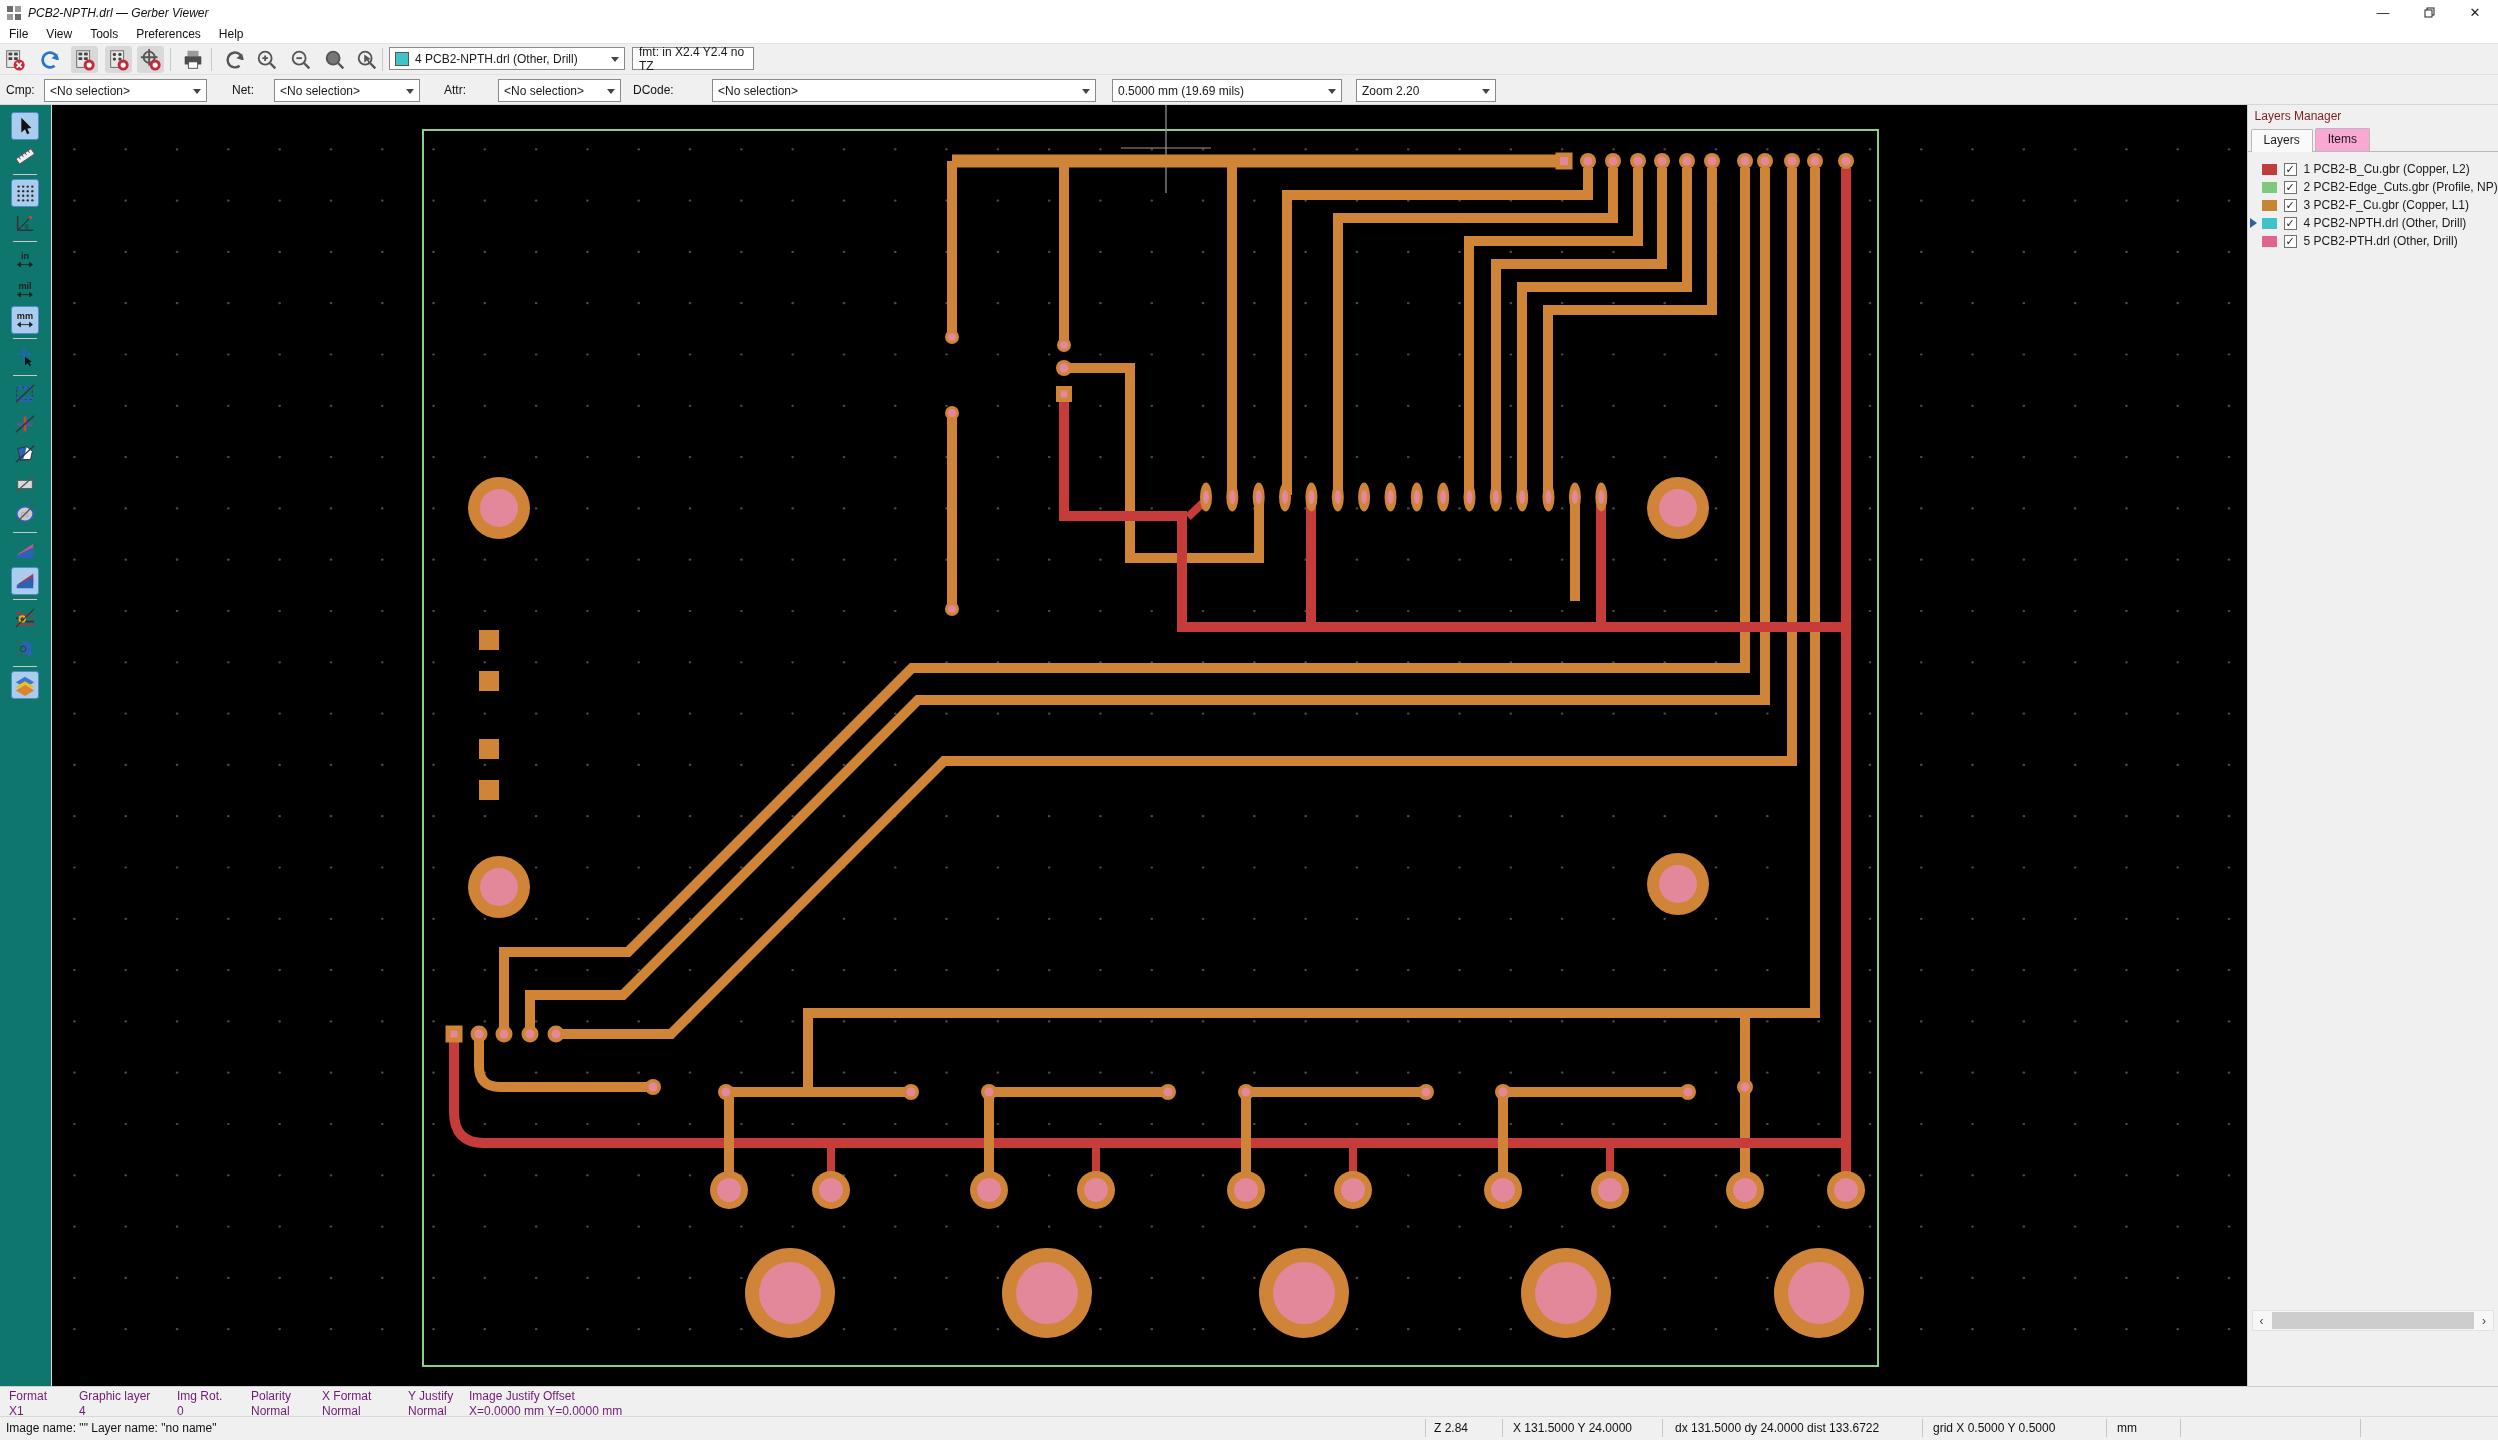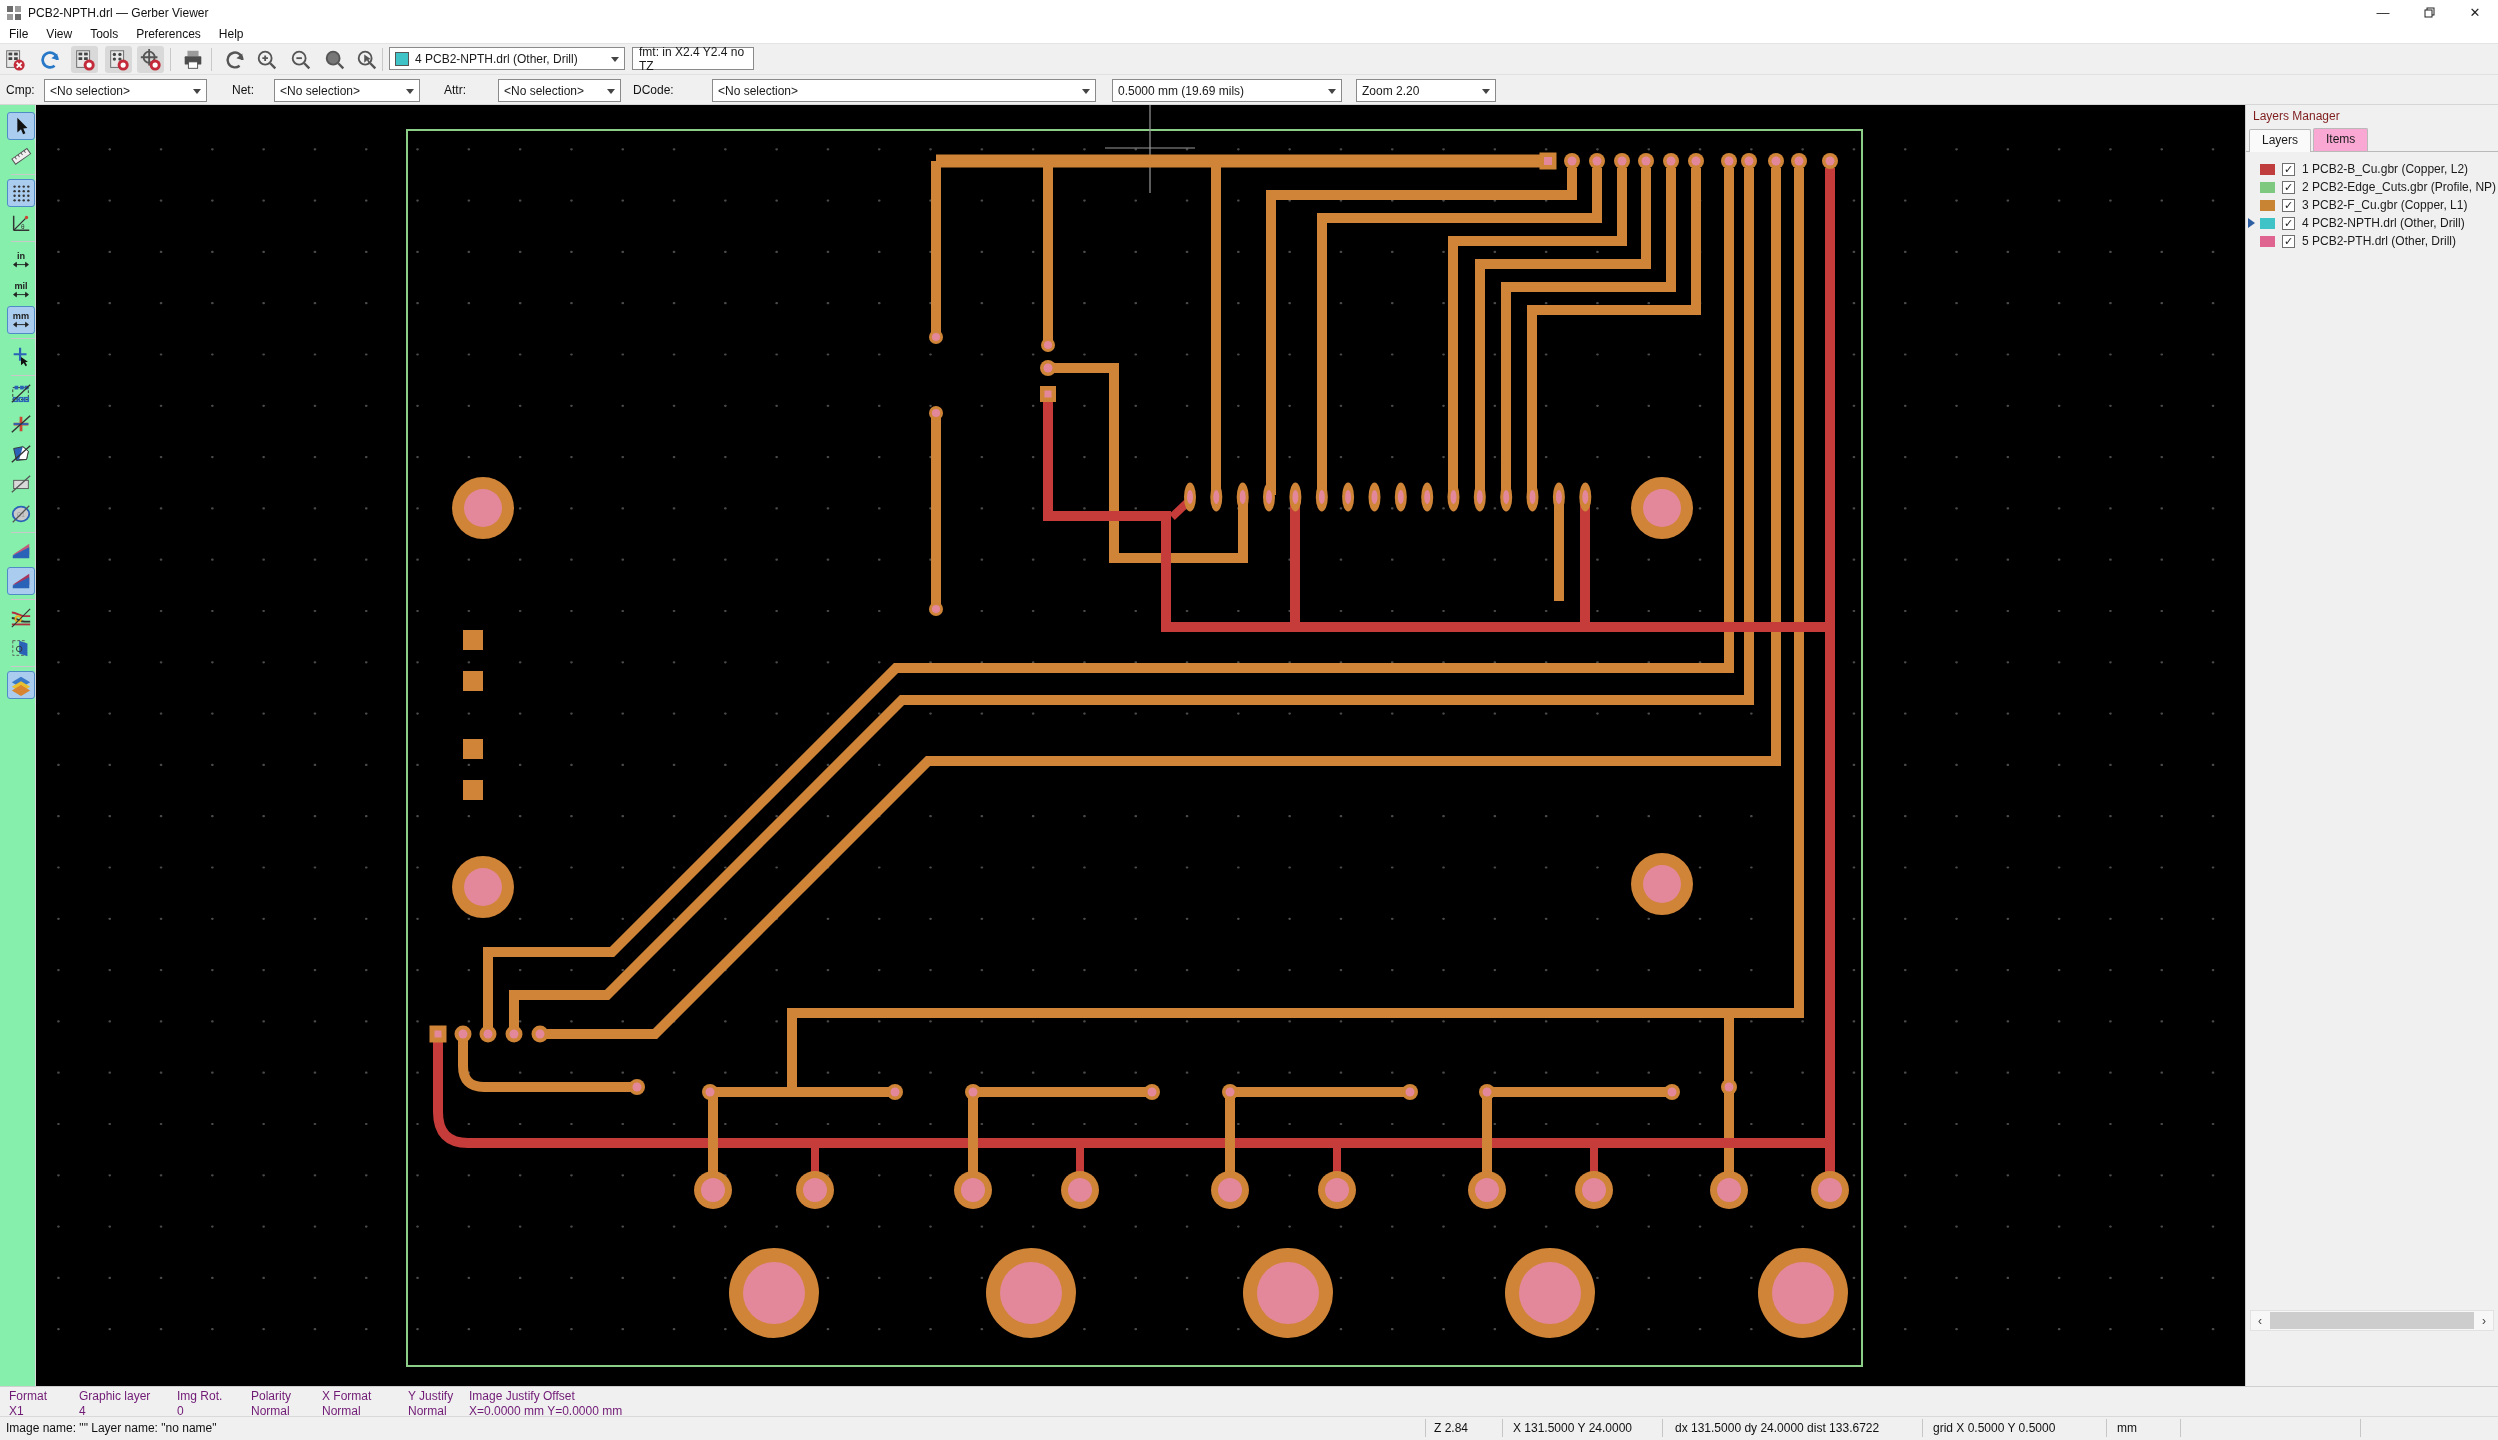--- a/index.html
+++ b/index.html
@@ -3,21 +3,21 @@
 <meta charset="utf-8">
 <style>
   * { margin:0; padding:0; box-sizing:border-box; }
   html,body { width:2498px; height:1440px; overflow:hidden; }
   body { font-family:"Liberation Sans", sans-serif; font-size:12px; color:#1a1a1a; background:#f0f0f0; }
   .window { position:relative; width:2498px; height:1440px; background:#f0f0f0; }
 
   
   .titlebar { position:absolute; left:0; top:0; width:100%; height:25px; background:#ffffff; display:flex; align-items:center; }
   .titlebar .appicon { width:16px; height:16px; margin:0 6px 0 6px; }
-  .titlebar .title { font-size:12px; color:#111; }
+  .titlebar .title { font-size:12px; color:#111;font-style:italic; }
   .wincontrols { position:absolute; right:0; top:0; height:25px; display:flex; }
   .winbtn { width:46px; height:25px; display:flex; align-items:center; justify-content:center; color:#222; font-size:13px; }
 
   
   .menubar { position:absolute; left:0; top:25px; width:100%; height:19px; background:#ffffff; display:flex; align-items:center; border-bottom:1px solid #e4e4e4; }
   .menuitem { padding:0 9px; font-size:12px; color:#111; }
 
   
   .toolbar1 { position:absolute; left:0; top:44px; width:100%; height:31px; background:#f0f0f0; border-bottom:1px solid #e0e0e0; }
   .toolbar2 { position:absolute; left:0; top:75px; width:100%; height:30px; background:#f0f0f0; border-bottom:1px solid #d6d6d6; }
@@ -25,21 +25,21 @@
   .tbtn.graybg { background:#d9d9d9; }
   .tsep { position:absolute; top:4px; width:1px; height:23px; background:#c9c9c9; }
   .combo { position:absolute; background:#fff; border:1px solid #8a8a8a; height:23px; display:flex; align-items:center; font-size:12px; padding-left:5px; }
   .combo .chev { position:absolute; right:5px; top:9px; width:0; height:0; border-left:4px solid transparent; border-right:4px solid transparent; border-top:5px solid #444; }
   .combo .swatch { width:14px; height:14px; margin-right:6px; border:1px solid #555; }
   .textbox { position:absolute; background:#fff; border:1px solid #8a8a8a; height:23px; display:flex; align-items:center; font-size:12px; padding-left:6px; }
   .t2label { position:absolute; top:8px; font-size:12px; color:#111; }
 
   
   .main { position:absolute; left:0; top:105px; width:2498px; height:1281px; display:flex; }
-  .lefttoolbar { width:36px; height:100%; background:#86efac; border-right:1px solid #d9d9d9; display:flex; flex-direction:column; align-items:flex-end; padding-top:6px; }
+  .lefttoolbar { width:52px; height:100%; background:#0f766e; border-right:1px solid #d9d9d9; display:flex; flex-direction:column; align-items:center; padding-top:6px; }
   .licon { width:28px; height:28px; margin:1px 0; border-radius:3px; border:1px solid transparent; display:flex; align-items:center; justify-content:center; }
   .licon.sel { background:#aaccee; border-color:#4e8cc8; }
   .lsep { width:24px; height:1px; background:#c9c9c9; margin:3px 0; }
   .canvas { width:2209px; height:1281px; background:#000; position:relative; overflow:hidden; }
   .canvas svg { display:block; }
 
   
   .layerspanel { width:253px; height:1281px; background:#f0f0f0; border-left:1px solid #d0d0d0; position:relative; }
   .lp-title { padding:4px 0 3px 7px; font-size:12px; color:#7f1d1d; }
   .lp-tabs { display:flex; border-bottom:1px solid #b9b9b9; padding-left:3px; margin-top:2px; }

